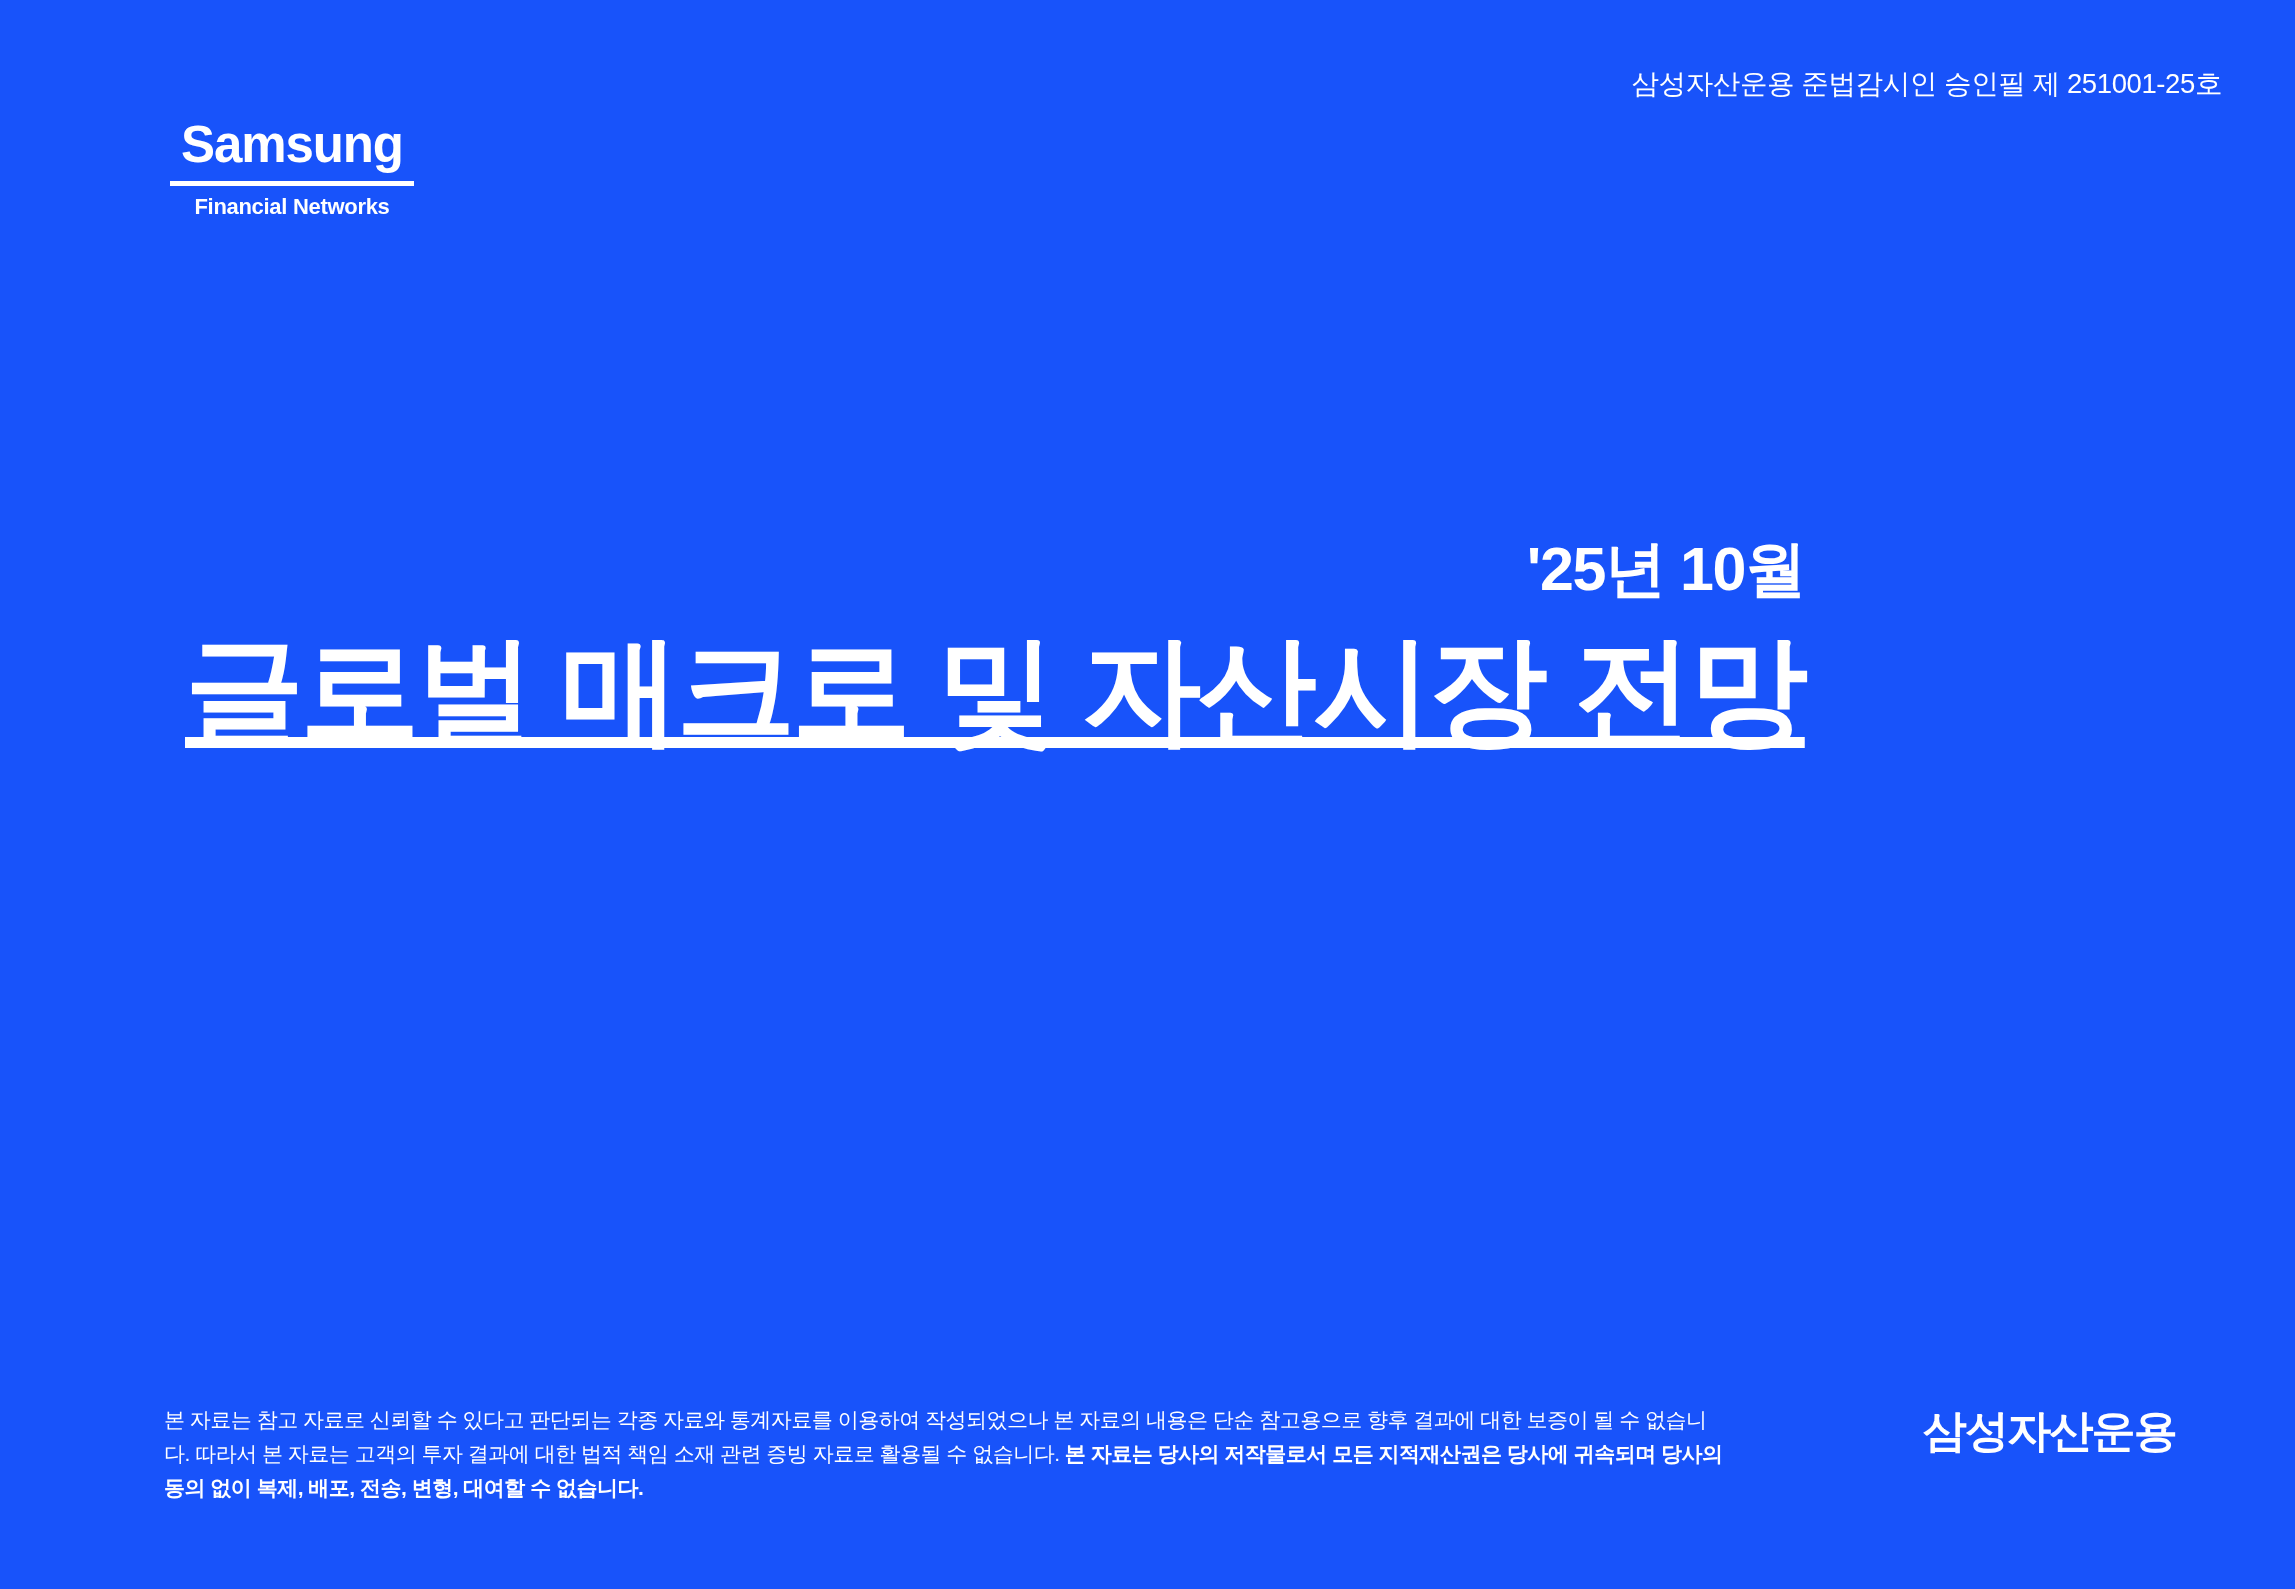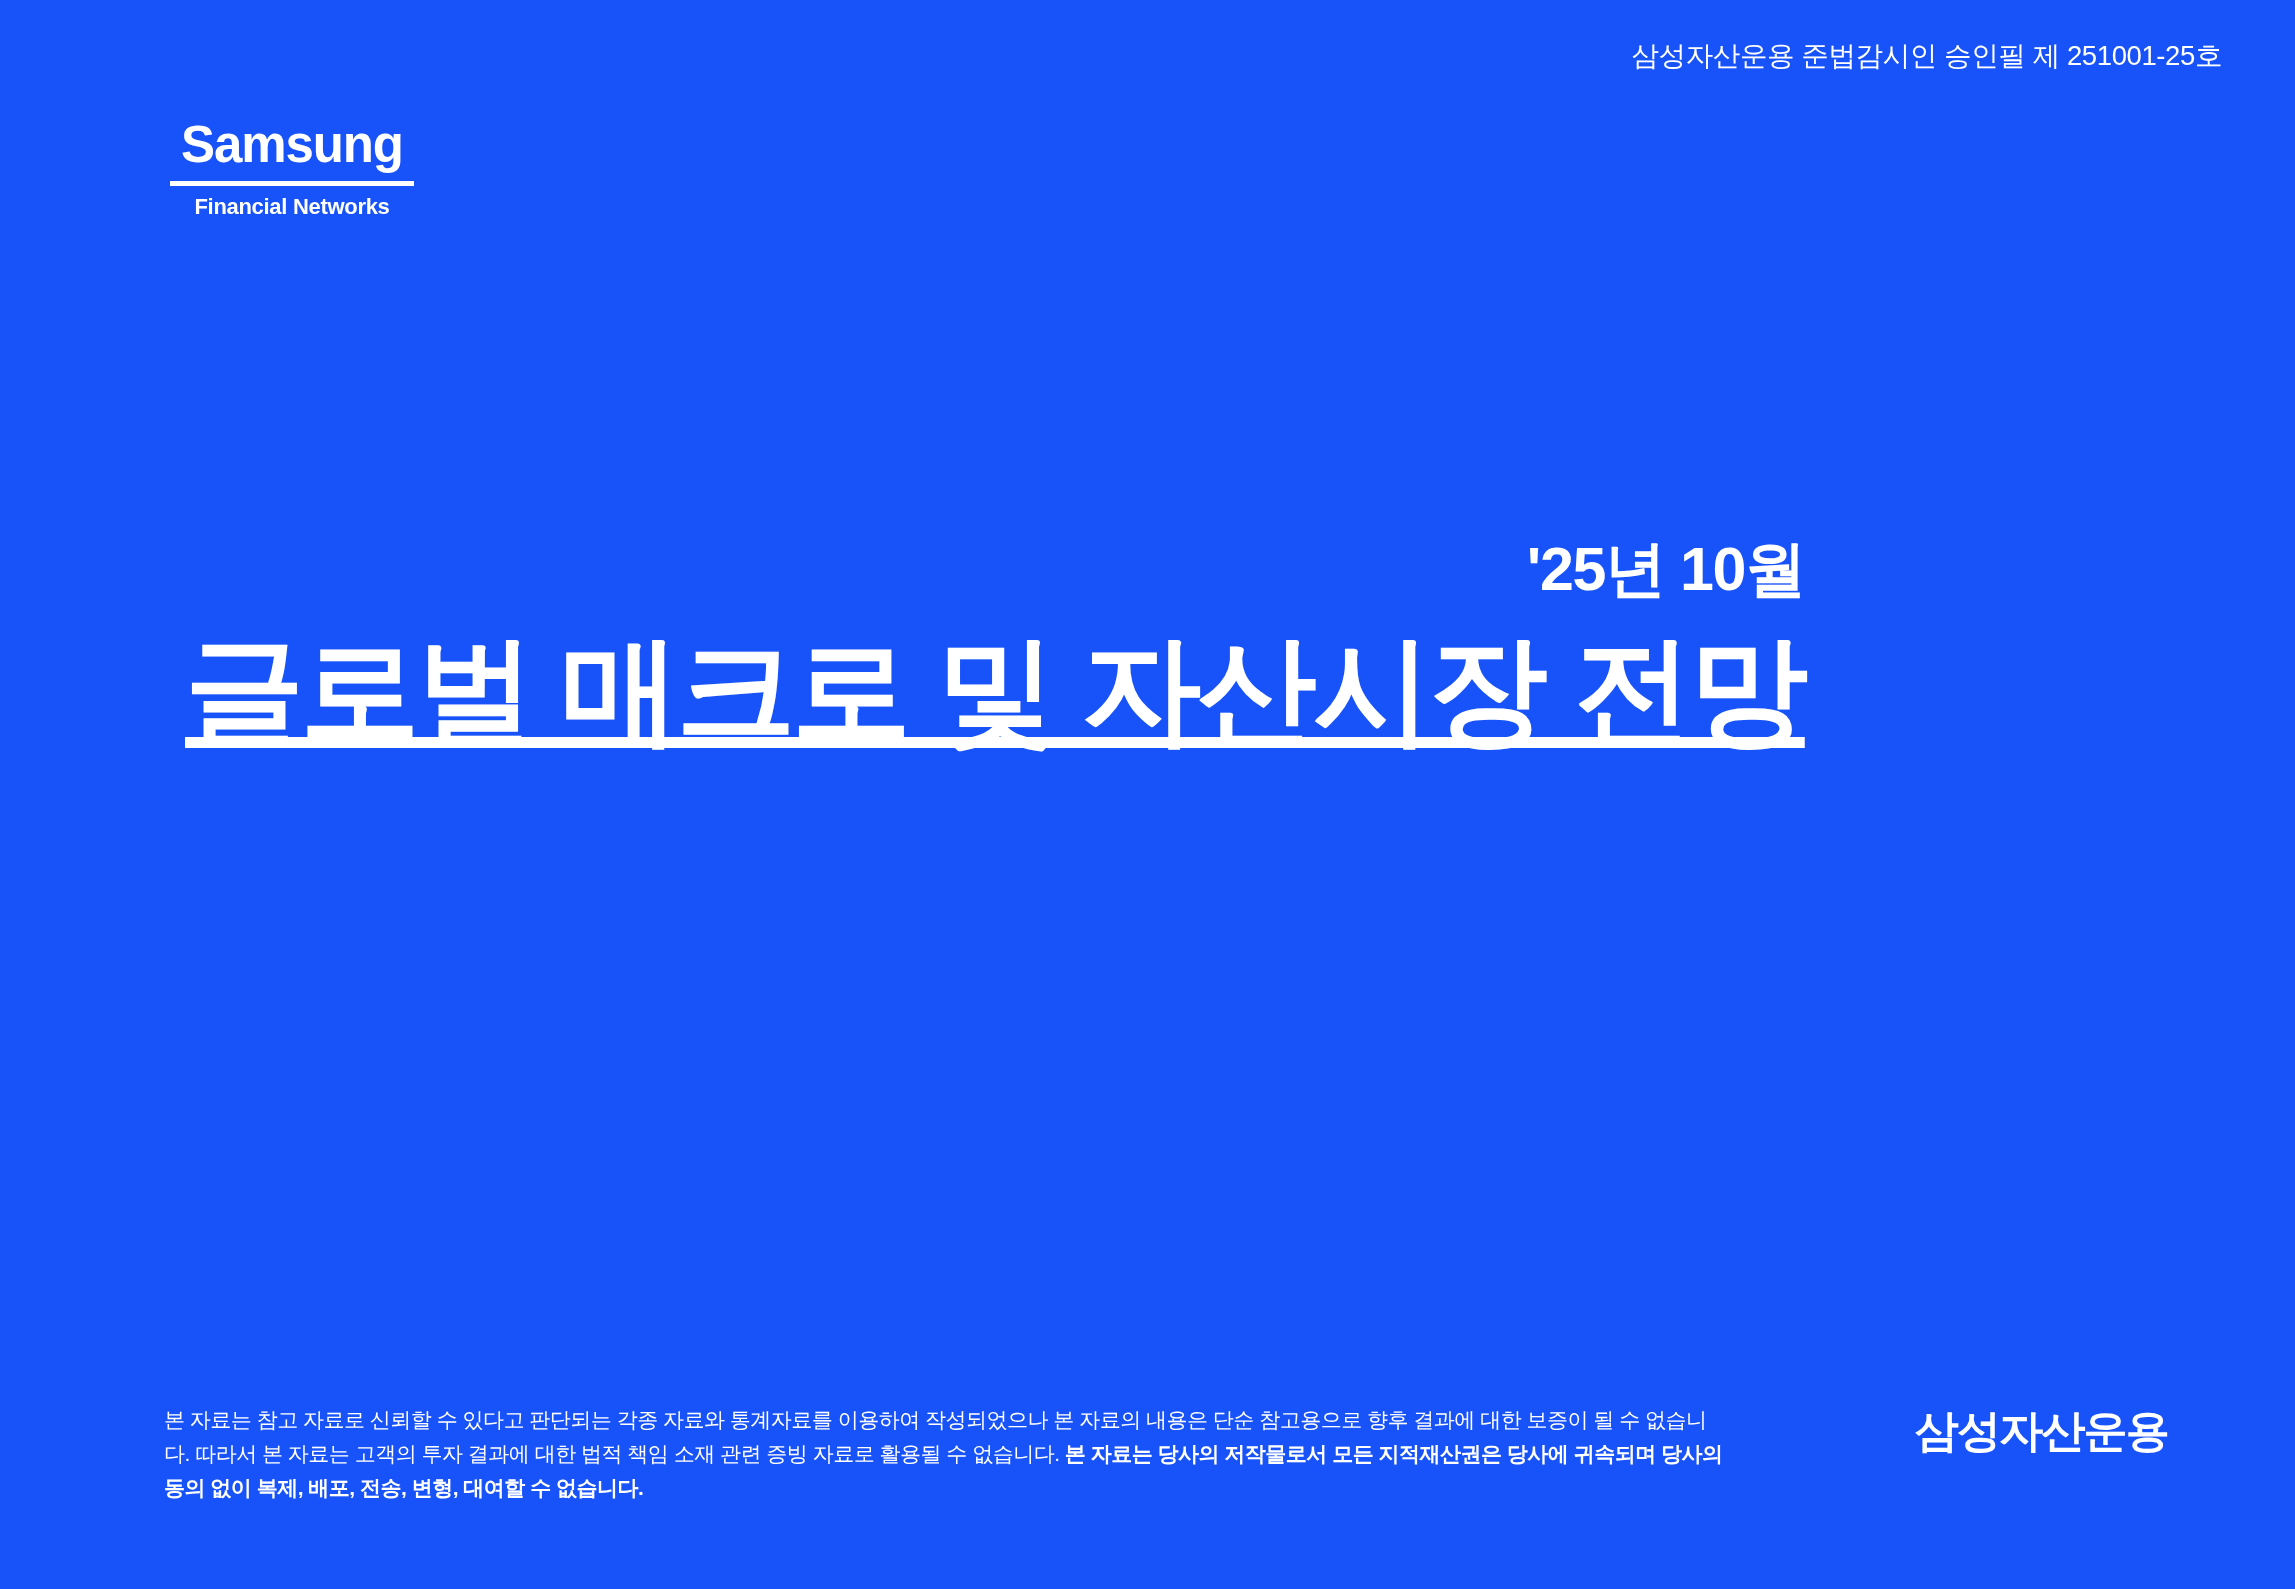--- a/index.html
+++ b/index.html
@@ -19,21 +19,21 @@
     width: 2295px;
     height: 1589px;
     background: #1853FA;
     color: #FFFFFF;
     box-sizing: border-box;
   }
 
   
   #approval-notice {
     position: absolute;
-    top: 39px;
+    top: 67px;
     right: 73px;
     font-size: 27.5px;
     line-height: 1.2;
     letter-spacing: -0.4px;
     font-weight: 400;
     color: #FFFFFF;
     white-space: nowrap;
     text-align: right;
   }
 
@@ -94,21 +94,21 @@
     margin: 0;
     color: #FFFFFF;
     white-space: nowrap;
     text-decoration: underline;
   }
 
   
   #footer {
     position: absolute;
     left: 0;
-    right: 8px;
+    right: 0;
     bottom: 73px;
     height: 134px;
     text-decoration: underline;
   }
   #disclaimer {
     position: absolute;
     left: 164px;
     top: 0;
     width: 1561px;
     font-size: 21px;

